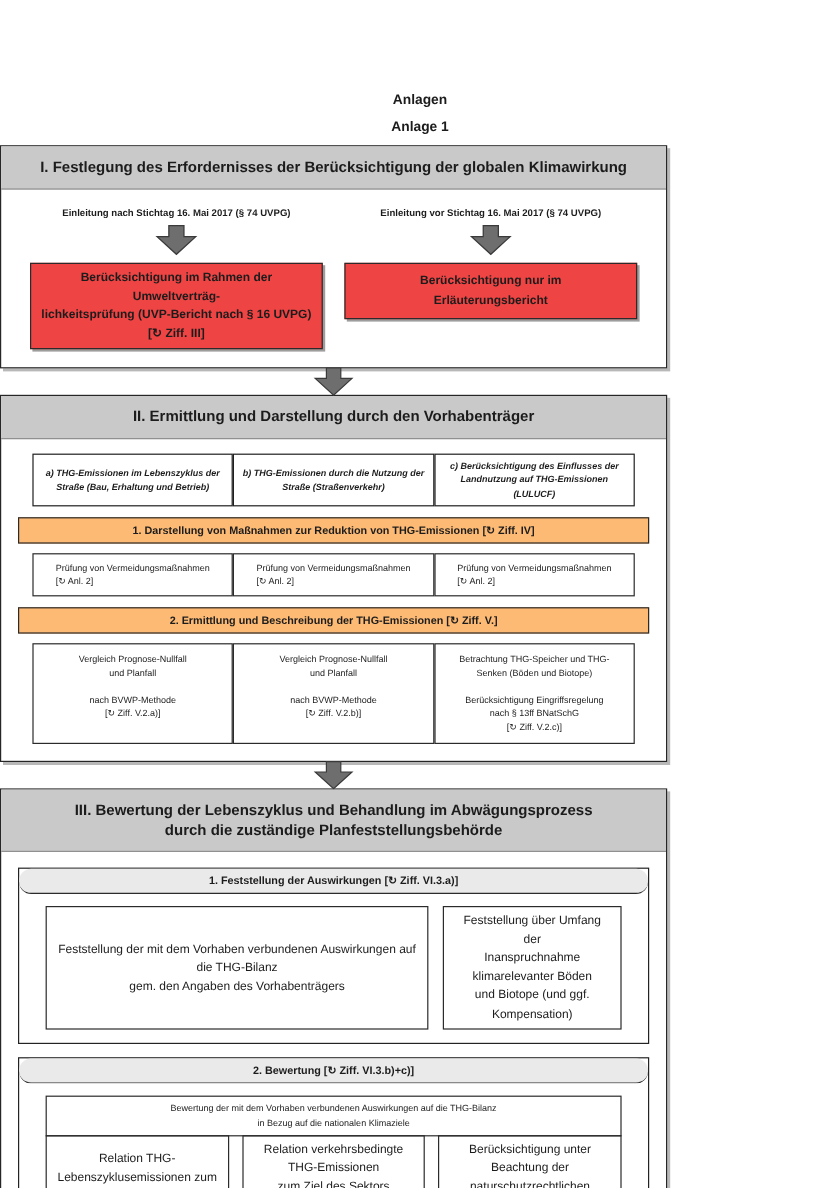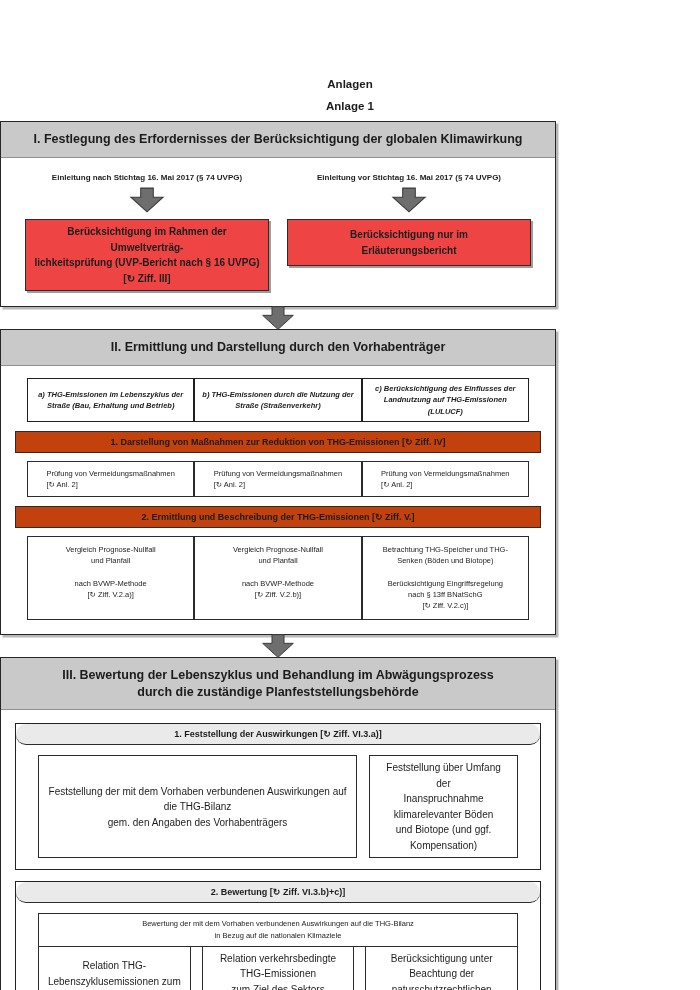--- a/index.html
+++ b/index.html
@@ -39,21 +39,21 @@
   
   .sec2-body { padding:12px 14px 14px; }
   .cols3 { display:grid; grid-template-columns:1fr 1fr 1fr; margin:0 12px;border-radius:13px; }
   .col-head {
     border:1.8px solid #1f1f1f; min-height:36px;
     display:flex; align-items:center; justify-content:center;
     text-align:center; font-size:7.5px; font-weight:bold; font-style:italic;
     line-height:1.55; padding:3px 6px;
   }
   .band {
-    margin-top:9px; border:1.2px solid #2b2b2b; background:#c2410c;
+    margin-top:9px; border:1.2px solid #2b2b2b; background:#fdba74;
     text-align:center; font-weight:bold; font-size:9px; padding:5px 6px;
   }
   .cols3.rows { margin-top:8px; }
   .small-box {
     border:1px solid #2b2b2b; min-height:28px;
     display:flex; align-items:center; justify-content:center;
     text-align:left; font-size:7.5px; line-height:1.5; padding:3px 6px;
   }
   .tall-box {
     border:1.2px solid #2b2b2b; min-height:74px; box-sizing:border-box;

